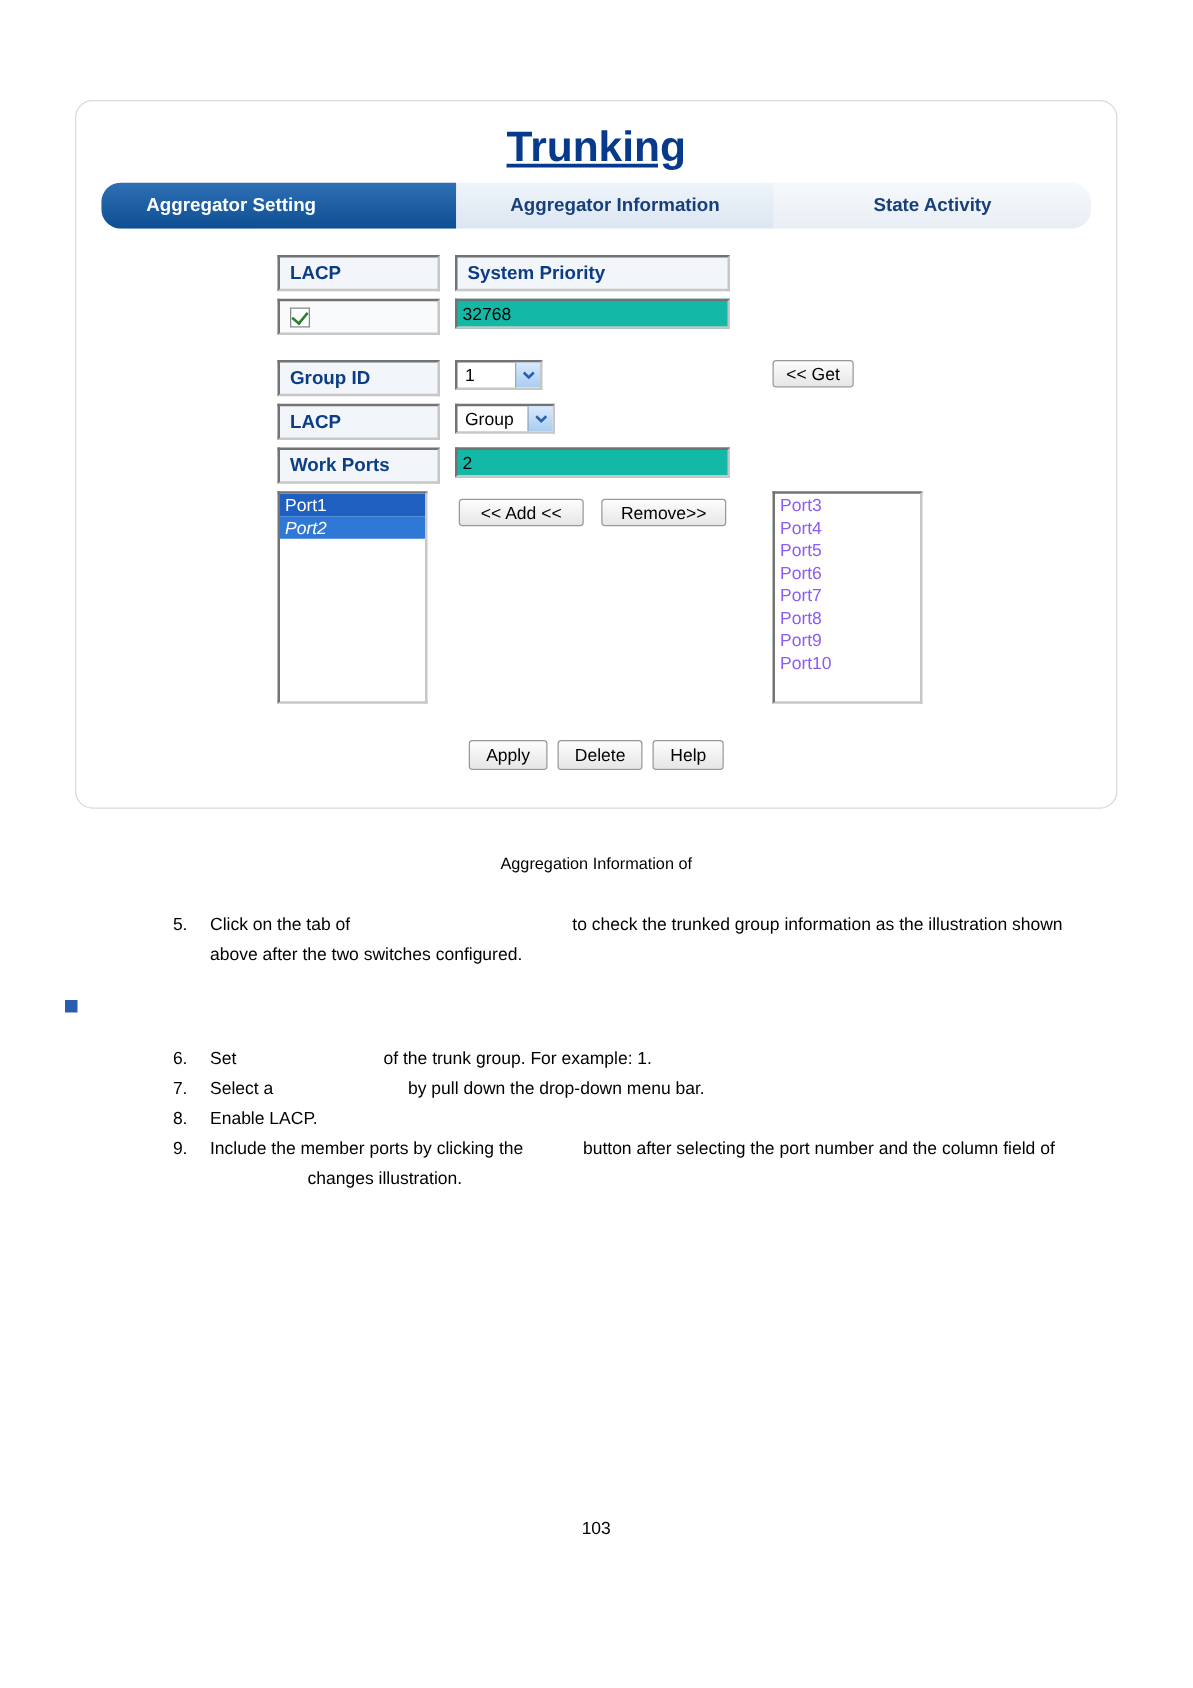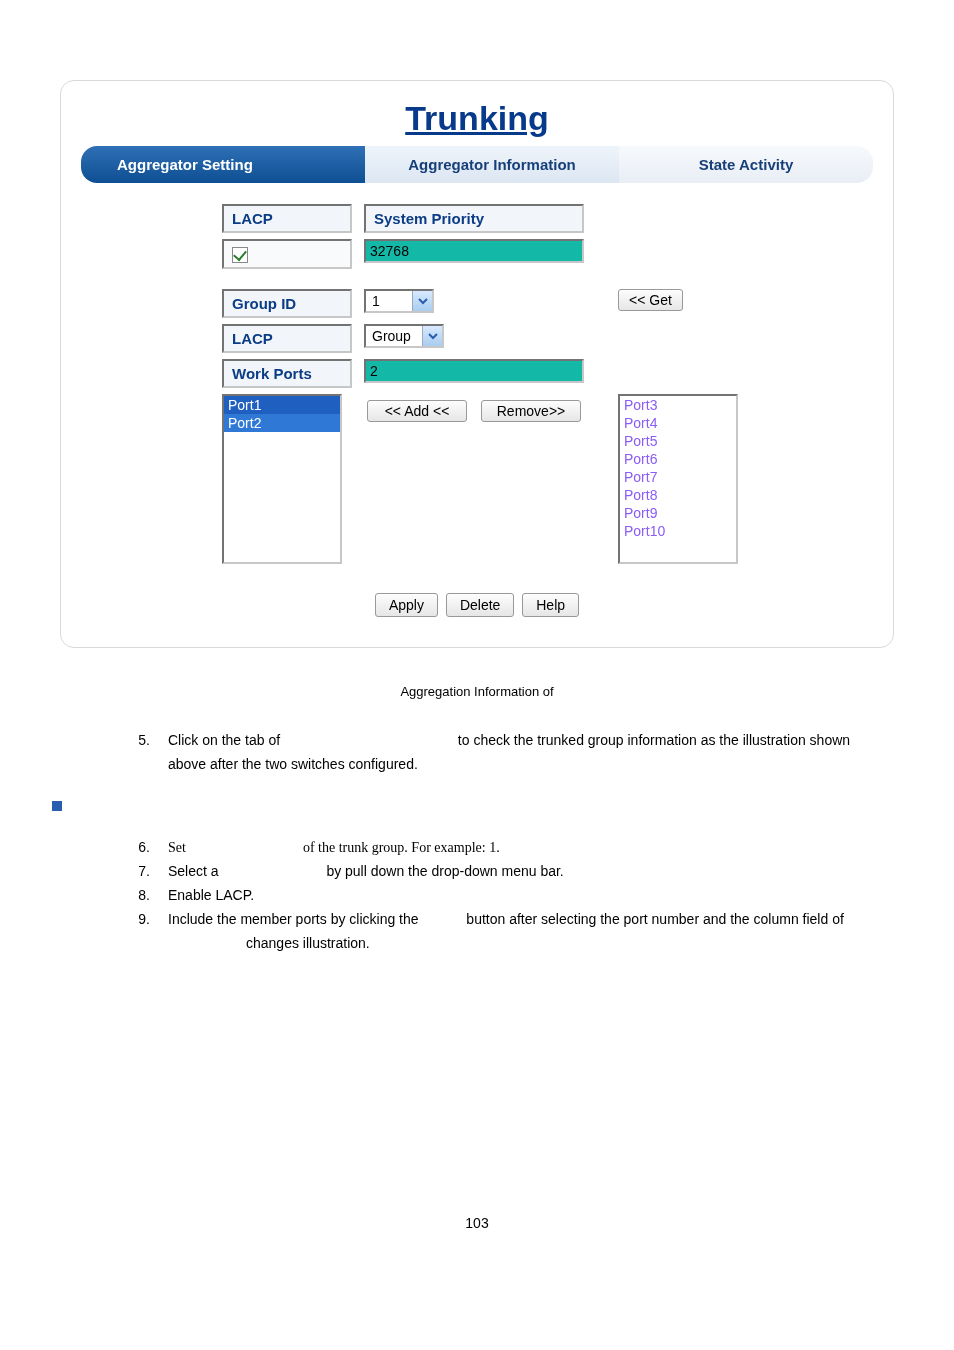--- a/index.html
+++ b/index.html
@@ -113,21 +113,21 @@
       border:1px solid #999; border-radius:3px;
       background:linear-gradient(#fdfdfd,#e6e6e6);
       cursor:default;
     }
     .listbox{
       border:2px inset #c7c7c7; background:#fff;
       width:120px; height:170px; font-size:14px; overflow:hidden;
     }
     .listbox .opt{ padding:1px 4px; color:#8b5cf6; }
     .listbox .opt.sel{ background:#1e5fbf; color:#fff; }
-    .listbox .opt.sel2{ background:#2f78d6; color:#fff; }
+    .listbox .opt.sel2{ background:#2f78d6; color:#fff;font-style:italic; }
     .transfer-col{ display:flex; flex-direction:row; gap:14px; align-items:center; padding-top:6px;justify-content:center;}
     .bottom-btns{ text-align:center; margin-top:26px; }
     .bottom-btns .btn{ margin:0 2px; padding:3px 13px; }
 
     
     .caption{ text-align:center; font-size:13px; margin:36px 0 30px; }
     .doc{ font-size:14px; line-height:1.7; }
     .doc .num{ width:36px; flex:none; text-align:right; padding-right:18px;}
     .bullet{
       width:10px; height:10px; background:#2a5db0; display:inline-block;
@@ -275,21 +275,21 @@
         <div>above after the two switches configured.</div>
       </div>
     </div>
   </div>
 
   <span class="bullet"></span>
 
   <div class="indent-block">
     <div style="display:flex;">
       <span class="num">6.</span>
-      <div style="flex:1;font-family:Liberation Serif, serif;">
+      <div style="flex:1;">
         <span>Set</span>
         <span style="display:inline-block;width:110px;"></span>
         <span>of the trunk group. For example: 1.</span>
       </div>
     </div>
     <div style="display:flex;">
       <span class="num">7.</span>
       <div style="flex:1;">
         <span>Select a</span>
         <span style="display:inline-block;width:100px;"></span>

